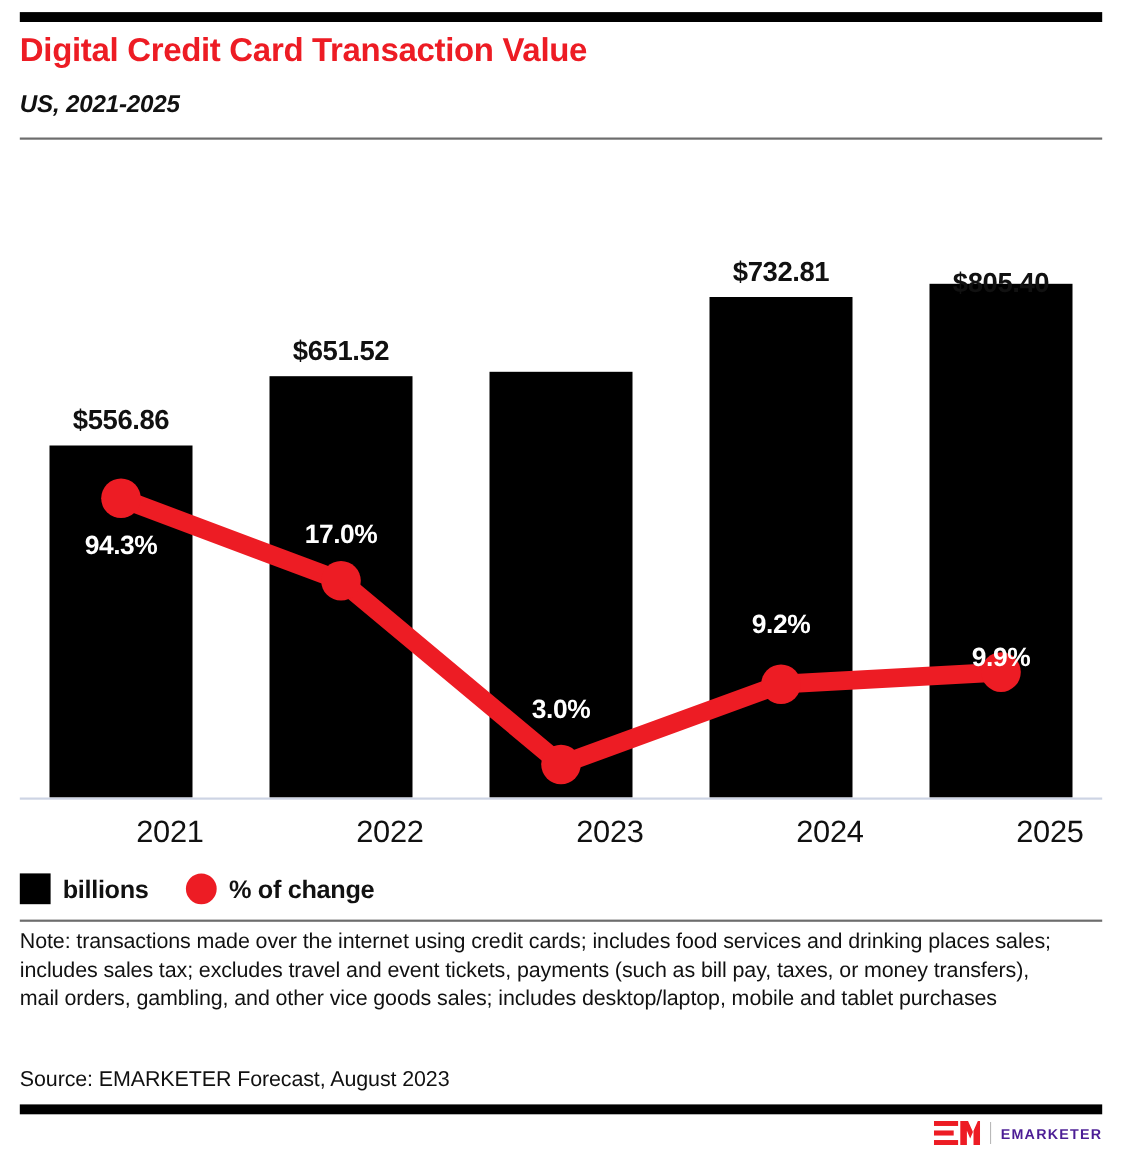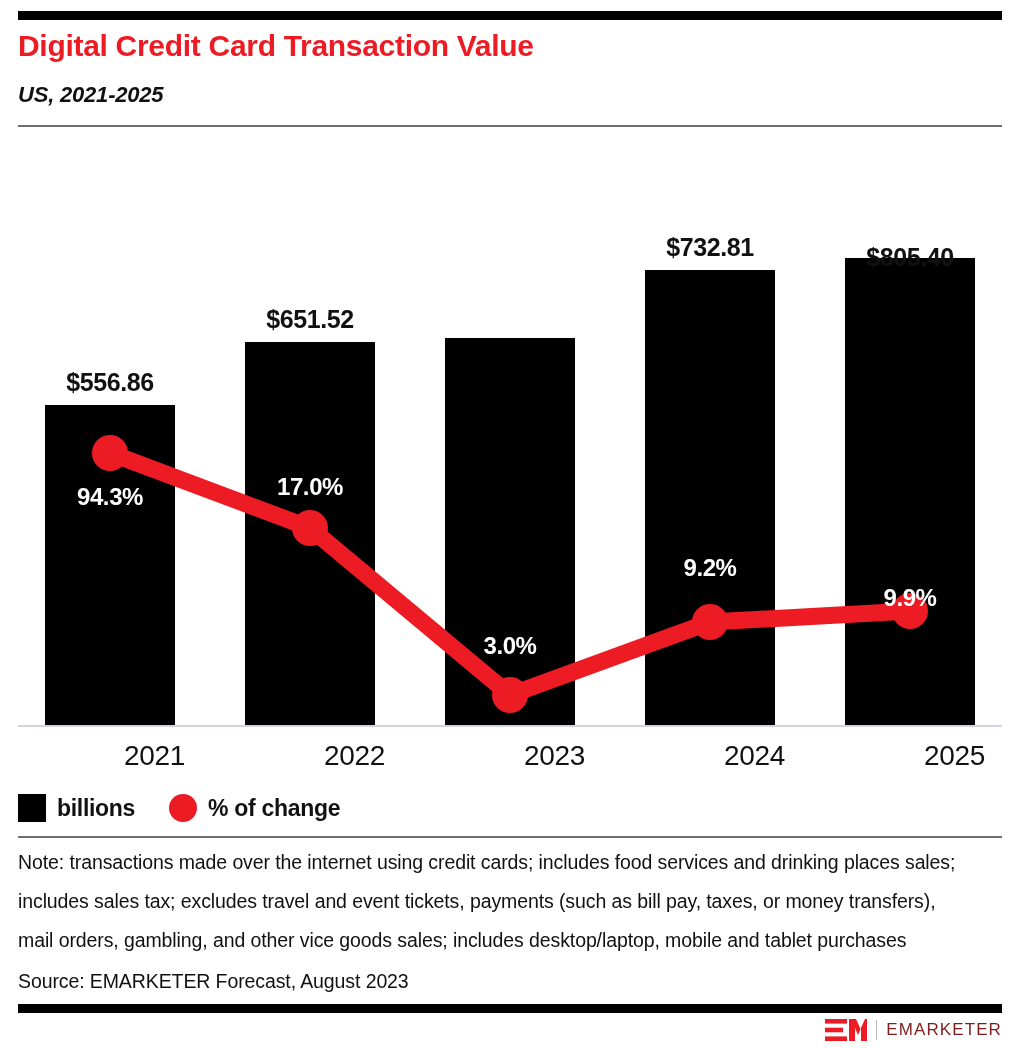--- a/index.html
+++ b/index.html
@@ -141,21 +141,21 @@
     left: 18px; top: 836px;
     width: 984px; height: 2px;
     background: #6d6d6d;
   }
   .note {
     position: absolute;
     left: 18px; top: 843px;
     width: 950px;
     font-size: 19.5px;
     color: #111111;
-    line-height: 39px;
+    line-height: 26px;
     letter-spacing: -0.1px;
   }
   .source {
     position: absolute;
     left: 18px; top: 967px;
     width: 950px;
     font-size: 19.5px;
     color: #111111;
     line-height: 28px;
     letter-spacing: -0.1px;
@@ -173,23 +173,23 @@
     align-items: center;
     gap: 9px;
     height: 24px;
   }
   .brand-mark { display: block; }
   .brand-sep {
     width: 1px; height: 20px;
     background: #b9b9b9;
   }
   .brand-text {
-    font-size: 17px;
-    font-weight: normal;
-    color: #7f1d1d;
+    font-size: 13px;
+    font-weight: bold;
+    color: #4c1d95;
     letter-spacing: 1.1px;
   }
 </style>
 </head>
 <body>
 
 <div id="page">
 
   <div class="top-rule"></div>
 

